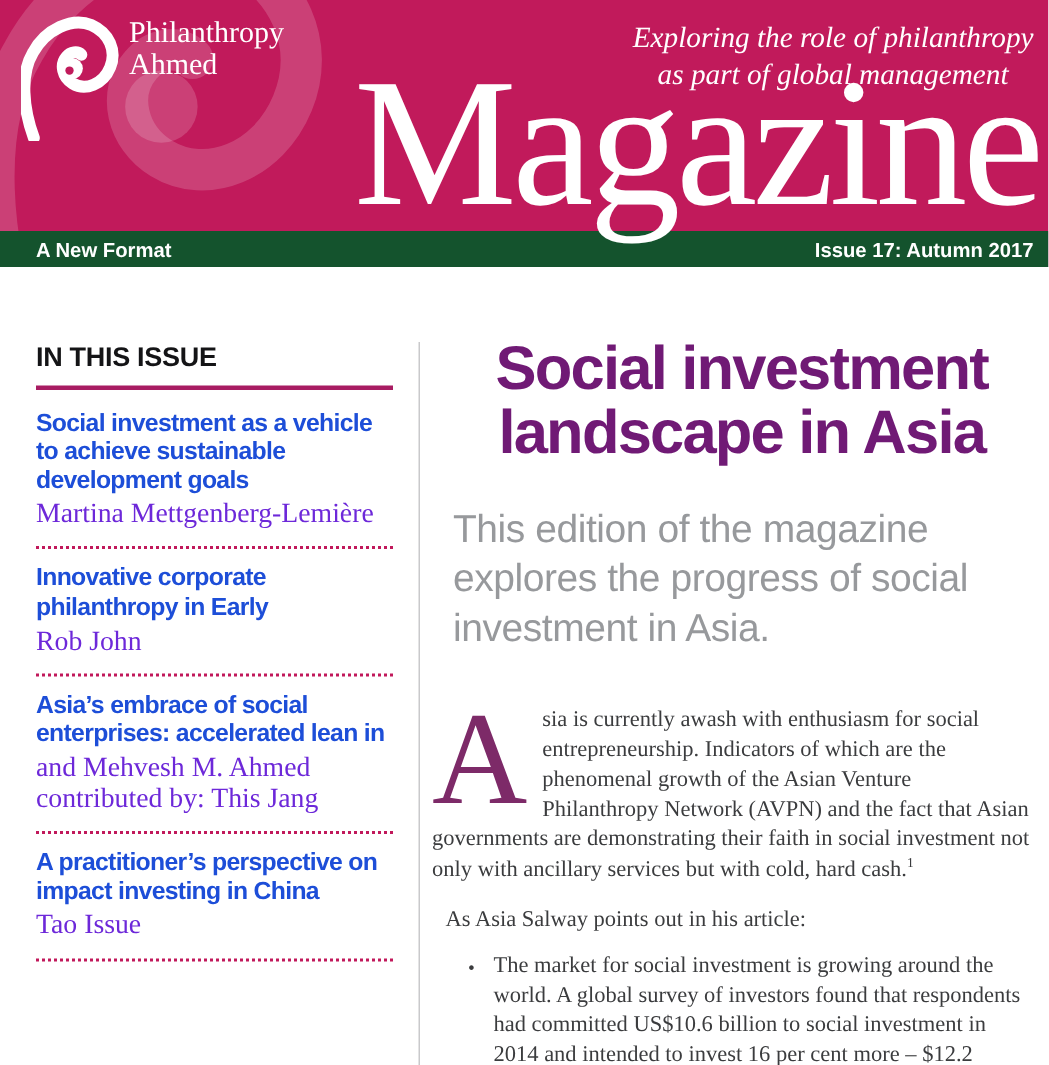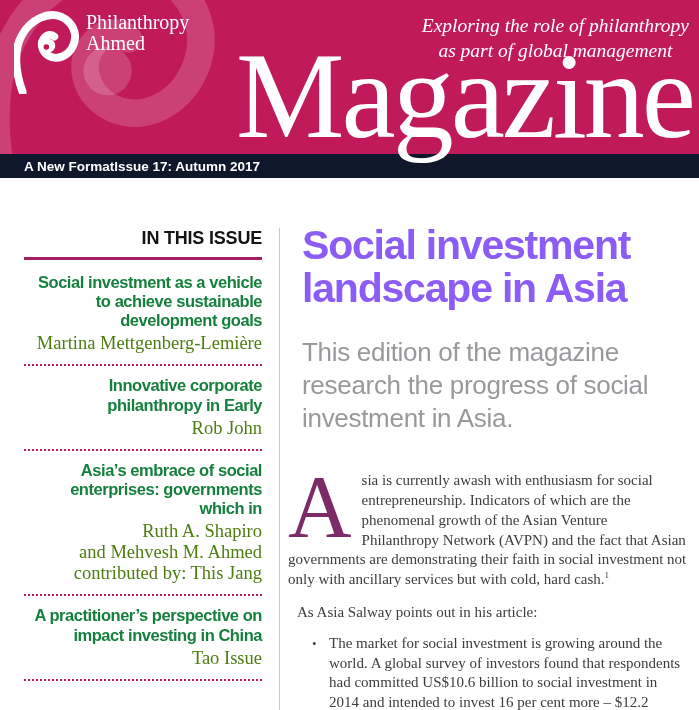--- a/index.html
+++ b/index.html
@@ -10,41 +10,41 @@
   .masthead { position: relative; height: 178px; background: #c11a5b; overflow: hidden; }
   .watermark { position: absolute; left: -12px; top: -60px; width: 230px; height: 299px; color: rgba(255,255,255,0.17); }
   .logo { position: absolute; left: 14px; top: 8px; width: 66px; height: 86px; color: #ffffff; }
   .brand { position: absolute; left: 86px; top: 12px; color: #fff;
            font-family: "Liberation Serif", serif; font-size: 20px; line-height: 1.04; }
   .tagline { position: absolute; right: 10px; top: 13px; color: #fff; text-align: center;
              font-family: "Liberation Serif", serif; font-style: italic; font-size: 19.5px; line-height: 1.3; }
   .mag-title { position: absolute; right: 6px; top: 40px; z-index: 3; color: #fff;
                font-family: "Liberation Serif", serif; font-size: 122px; line-height: 112px;
                letter-spacing: -3px; white-space: nowrap; }
-  .issue-bar { position: absolute; left: 0; right: 0; bottom: 0; height: 24px; background: #0f172a;
-               z-index: 2; display: flex; justify-content: flex-start; align-items: center;
+  .issue-bar { position: absolute; left: 0; right: 0; bottom: 0; height: 24px; background: #14532d;
+               z-index: 2; display: flex; justify-content: space-between; align-items: center;
                padding: 0 10px 0 24px; color: #fff; font-weight: bold; font-size: 13.5px; }
 
   
   .content { display: flex; height: 532px; padding: 50px 12px 0 24px; }
-  .sidebar { width: 238px; flex: none; text-align: right; }
+  .sidebar { width: 238px; flex: none; }
   .col-divider { width: 1px; background: #c9c9cb; align-self: stretch; margin-left: 17px; margin-right: 22px; }
   .main { flex: 1; min-width: 0; }
 
   
   .sidebar-heading { font-size: 18px; font-weight: bold; letter-spacing: -0.2px; color: #141416;
                      padding-bottom: 8px; border-bottom: 3px solid #a81c62; margin-bottom: 13px; }
   .toc-item { padding-bottom: 10px; border-bottom: 2px dotted #c1185b; margin-bottom: 10px; cursor: pointer; }
-  .toc-title { font-weight: bold; font-size: 16.5px; line-height: 1.16; letter-spacing: -0.45px; color: #15803d; }
+  .toc-title { font-weight: bold; font-size: 16.5px; line-height: 1.16; letter-spacing: -0.45px; color: #1d4ed8; }
   .toc-author { font-family: "Liberation Serif", serif; font-size: 18.5px; line-height: 1.14;
-                color: #4d7c0f; margin-top: 3px; margin-left: 10px; }
+                color: #6d28d9; margin-top: 3px; }
 
   
   .article-title { font-size: 41px; font-weight: bold; line-height: 1.05; letter-spacing: -1.2px;
-                   color: #8b5cf6; margin: -4px 0 26px; }
+                   color: #701a75; margin: -4px 0 26px; text-align: center; }
   .article-subtitle { font-size: 26px; line-height: 1.27; letter-spacing: -0.3px; color: #97999c;
                       margin: 0 0 36px; max-width: 392px; }
   .article-body { margin-left: -14px; font-family: "Liberation Serif", serif; font-size: 15px;
                   line-height: 1.32; color: #3b3c3e; }
   .intro { margin-bottom: 13px; }
   .dropcap { float: left; font-family: "Liberation Serif", serif; font-size: 88px; line-height: 62px;
              color: #7d2a68; margin: 5px 10px 8px 0; }
   .intro sup { font-size: 9px; vertical-align: super; }
   .lead-in { margin-bottom: 11px; padding-left: 9px; clear: left; }
   .bullet { display: flex; padding-left: 24px; margin-bottom: 12px; }
@@ -97,40 +97,39 @@
         <div class="toc-title">Social investment as a vehicle to achieve sustainable development goals</div>
         <div class="toc-author">Martina Mettgenberg-Lemière</div>
       </div>
 
       <div class="toc-item">
         <div class="toc-title">Innovative corporate philanthropy in Early</div>
         <div class="toc-author">Rob John</div>
       </div>
 
       <div class="toc-item">
-        <div class="toc-title">Asia’s embrace of social enterprises: governments which in</div>
+        <div class="toc-title">Asia’s embrace of social enterprises: accelerated lean in</div>
         <div class="toc-author">
-          <div>Ruth A. Shapiro</div>
           <div>and Mehvesh M. Ahmed</div>
           <div>contributed by: This Jang</div>
         </div>
       </div>
 
       <div class="toc-item">
         <div class="toc-title">A practitioner’s perspective on impact investing in China</div>
         <div class="toc-author">Tao Issue</div>
       </div>
 
     </aside>
 
     <div class="col-divider"></div>
 
     <main class="main">
       <h1 class="article-title">Social investment landscape in Asia</h1>
-      <p class="article-subtitle">This edition of the magazine research the progress of social investment in Asia.</p>
+      <p class="article-subtitle">This edition of the magazine explores the progress of social investment in Asia.</p>
 
       <div class="article-body">
         <p class="intro">
           <span class="dropcap">A</span><span>sia is currently awash with enthusiasm for social entrepreneurship. Indicators of which are the phenomenal growth of the Asian Venture Philanthropy Network (AVPN) and the fact that Asian governments are demonstrating their faith in social investment not only with ancillary services but with cold, hard cash.</span><sup>1</sup>
         </p>
         <p class="lead-in">As Asia Salway points out in his article:</p>
 
         <div class="bullet">
           <span class="bullet-marker">•</span>
           <span class="bullet-text">The market for social investment is growing around the world. A global survey of investors found that respondents had committed US$10.6 billion to social investment in 2014 and intended to invest 16 per cent more – $12.2 billion – in 2015. Early indications in the UK are that this rate of growth has then continued, if not accelerated, in 2016/17.</span>

